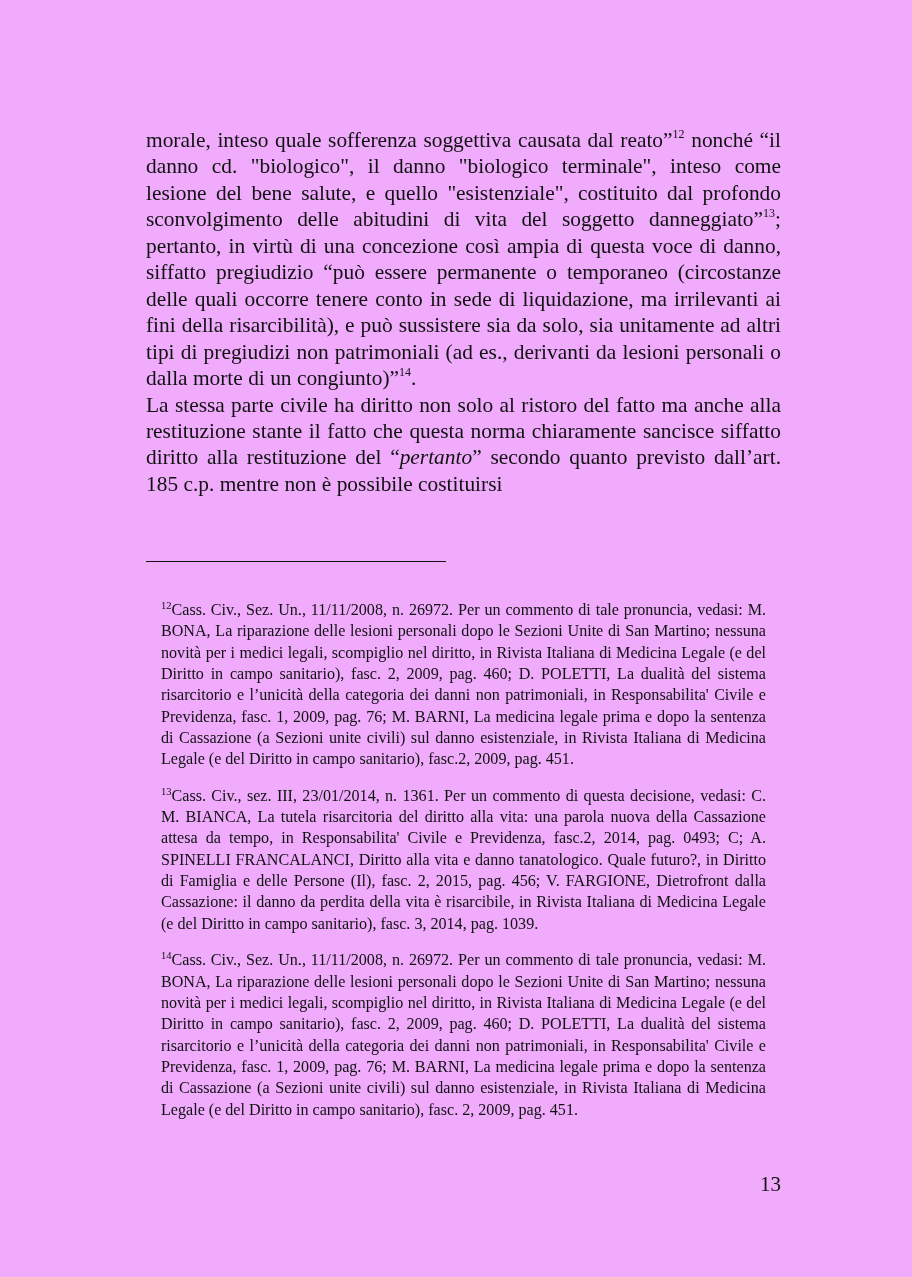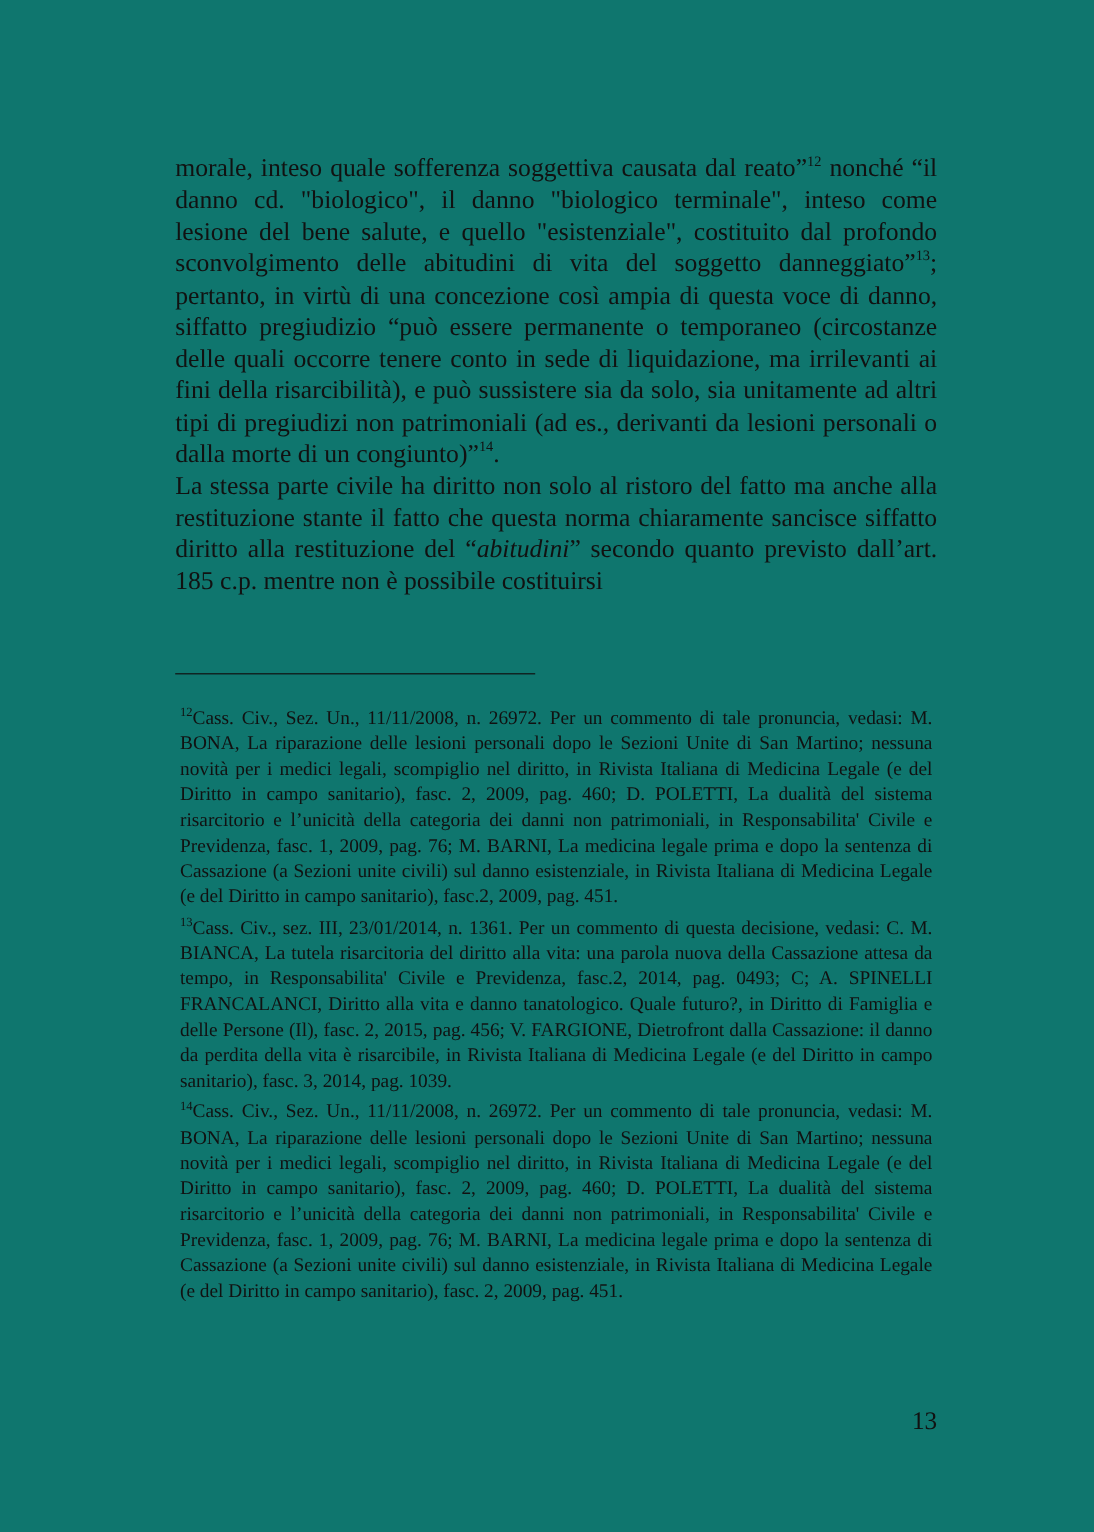--- a/index.html
+++ b/index.html
@@ -13,21 +13,21 @@
       position: relative;
       overflow: hidden;
       font-family: "Liberation Serif", "DejaVu Serif", serif;
       color: #111111;
     }
     .page {
       position: absolute;
       left: 0; top: 0;
       width: 912px;
       height: 1277px;
-      background: #0f766e;
+      background: #f0abfc;
     }
     .body-text {
       position: absolute;
       left: 146px;
       top: 127px;
       width: 635px;
       font-size: 21.4px;
       line-height: 26.45px;
       text-align: justify;
     }
@@ -52,42 +52,42 @@
     .footnotes {
       position: absolute;
       left: 146px;
       top: 584px;
       width: 635px;
       font-size: 16.1px;
       line-height: 21.35px;
       text-align: justify;
     }
     .footnotes p {
-      margin: 4px;
+      margin: 15px;
     }
     .footnotes sup {
       font-size: 10.5px;
       top: -6px;
     }
     .page-number {
       position: absolute;
       left: 760px;
       top: 1172px;
       font-size: 21px;
       line-height: 24px;
     }
   </style>
 </head>
 <body>
 
 <div class="page">
 
   <div class="body-text">
     <p><span>morale, inteso quale sofferenza soggettiva causata dal reato”</span><sup>12</sup><span> nonché “il danno cd. "biologico", il danno "biologico terminale", inteso come lesione del bene salute, e quello "esistenziale", costituito dal profondo sconvolgimento delle abitudini di vita del soggetto danneggiato”</span><sup>13</sup><span>; pertanto, in virtù di una concezione così ampia di questa voce di danno, siffatto pregiudizio “può essere permanente o temporaneo (circostanze delle quali occorre tenere conto in sede di liquidazione, ma irrilevanti ai fini della risarcibilità), e può sussistere sia da solo, sia unitamente ad altri tipi di pregiudizi non patrimoniali (ad es., derivanti da lesioni personali o dalla morte di un congiunto)”</span><sup>14</sup><span>.</span></p>
-    <p><span>La stessa parte civile ha diritto non solo al ristoro del fatto ma anche alla restituzione stante il fatto che questa norma chiaramente sancisce siffatto diritto alla restituzione del “</span><em>abitudini</em><span>” secondo quanto previsto dall’art. 185 c.p. mentre non è possibile costituirsi</span></p>
+    <p><span>La stessa parte civile ha diritto non solo al ristoro del fatto ma anche alla restituzione stante il fatto che questa norma chiaramente sancisce siffatto diritto alla restituzione del “</span><em>pertanto</em><span>” secondo quanto previsto dall’art. 185 c.p. mentre non è possibile costituirsi</span></p>
   </div>
 
   <div class="footnote-rule"></div>
 
   <div class="footnotes">
     <p><sup>12</sup><span>Cass. Civ., Sez. Un., 11/11/2008, n. 26972. Per un commento di tale pronuncia, vedasi: M. BONA, La riparazione delle lesioni personali dopo le Sezioni Unite di San Martino; nessuna novità per i medici legali, scompiglio nel diritto, in Rivista Italiana di Medicina Legale (e del Diritto in campo sanitario), fasc. 2, 2009, pag. 460; D. POLETTI, La dualità del sistema risarcitorio e l’unicità della categoria dei danni non patrimoniali, in Responsabilita' Civile e Previdenza, fasc. 1, 2009, pag. 76; M. BARNI, La medicina legale prima e dopo la sentenza di Cassazione (a Sezioni unite civili) sul danno esistenziale, in Rivista Italiana di Medicina Legale (e del Diritto in campo sanitario), fasc.2, 2009, pag. 451.</span></p>
     <p><sup>13</sup><span>Cass. Civ., sez. III, 23/01/2014, n. 1361. Per un commento di questa decisione, vedasi: C. M. BIANCA, La tutela risarcitoria del diritto alla vita: una parola nuova della Cassazione attesa da tempo, in Responsabilita' Civile e Previdenza, fasc.2, 2014, pag. 0493; C; A. SPINELLI FRANCALANCI, Diritto alla vita e danno tanatologico. Quale futuro?, in Diritto di Famiglia e delle Persone (Il), fasc. 2, 2015, pag. 456; V. FARGIONE, Dietrofront dalla Cassazione: il danno da perdita della vita è risarcibile, in Rivista Italiana di Medicina Legale (e del Diritto in campo sanitario), fasc. 3, 2014, pag. 1039.</span></p>
     <p><sup>14</sup><span>Cass. Civ., Sez. Un., 11/11/2008, n. 26972. Per un commento di tale pronuncia, vedasi: M. BONA, La riparazione delle lesioni personali dopo le Sezioni Unite di San Martino; nessuna novità per i medici legali, scompiglio nel diritto, in Rivista Italiana di Medicina Legale (e del Diritto in campo sanitario), fasc. 2, 2009, pag. 460; D. POLETTI, La dualità del sistema risarcitorio e l’unicità della categoria dei danni non patrimoniali, in Responsabilita' Civile e Previdenza, fasc. 1, 2009, pag. 76; M. BARNI, La medicina legale prima e dopo la sentenza di Cassazione (a Sezioni unite civili) sul danno esistenziale, in Rivista Italiana di Medicina Legale (e del Diritto in campo sanitario), fasc. 2, 2009, pag. 451.</span></p>
   </div>
 

